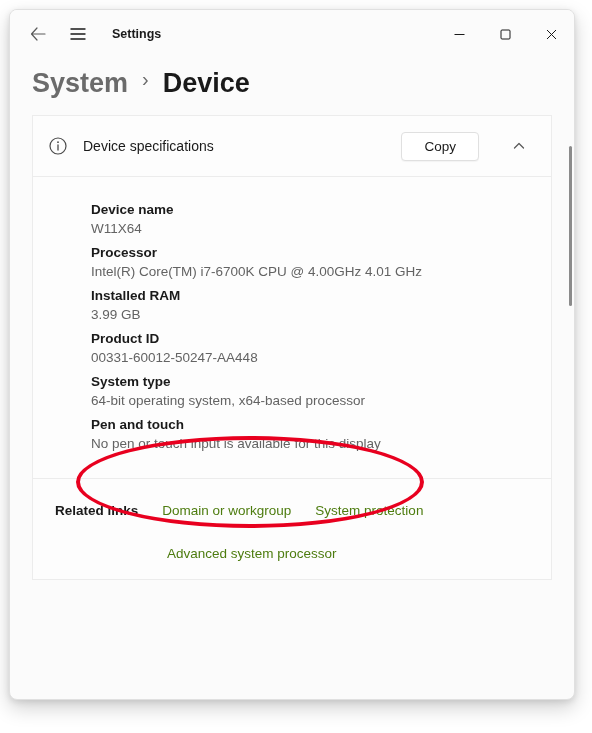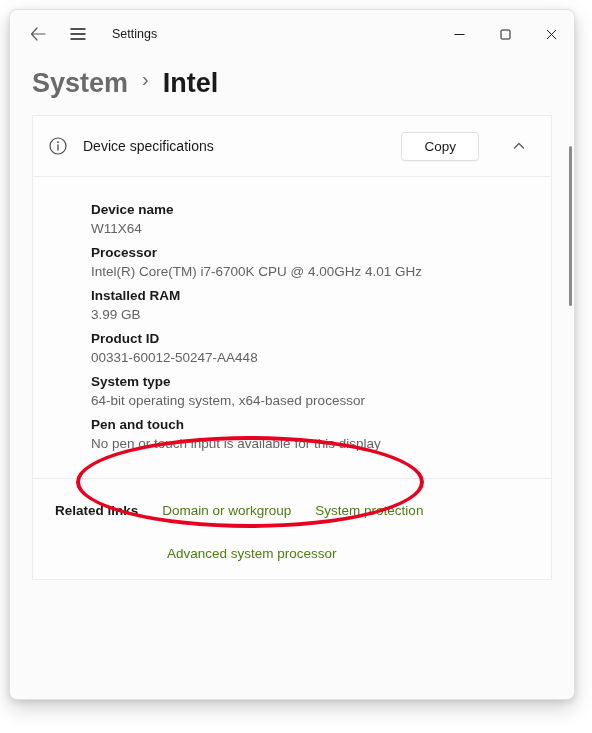--- a/index.html
+++ b/index.html
@@ -46,20 +46,21 @@
   height: 40px;
   display: flex;
   align-items: center;
   justify-content: center;
   color: #1a1a1a;
 }
 .app-title {
   font-size: 12.5px;
   color: #1a1a1a;
   margin-left: 14px;
+  font-weight: bold;
 }
 .win-controls {
   margin-left: auto;
   display: flex;
 }
 .win-btn {
   width: 46px;
   height: 32px;
   display: flex;
   align-items: center;
@@ -228,21 +229,21 @@
         <svg width="11" height="11" viewBox="0 0 11 11">
             <path d="M1 1 L10 10 M10 1 L1 10" stroke="currentColor" stroke-width="1"></path>
           </svg>
       </div>
     </div>
   </div>
 
   <div class="breadcrumb">
     <span class="bc-parent">System</span>
     <span class="bc-sep">›</span>
-    <span class="bc-current">Intel</span>
+    <span class="bc-current">Device</span>
   </div>
 
   <div class="content">
     <div class="card">
       <div class="card-header">
         <div class="card-icon">
           <svg width="18" height="18" viewBox="0 0 18 18">
               <circle cx="9" cy="9" r="8" stroke="currentColor" stroke-width="1.2" fill="none"></circle>
               <circle cx="9" cy="5.2" r="0.9" fill="currentColor"></circle>
               <path d="M9 8 V13" stroke="currentColor" stroke-width="1.3" stroke-linecap="round"></path>

